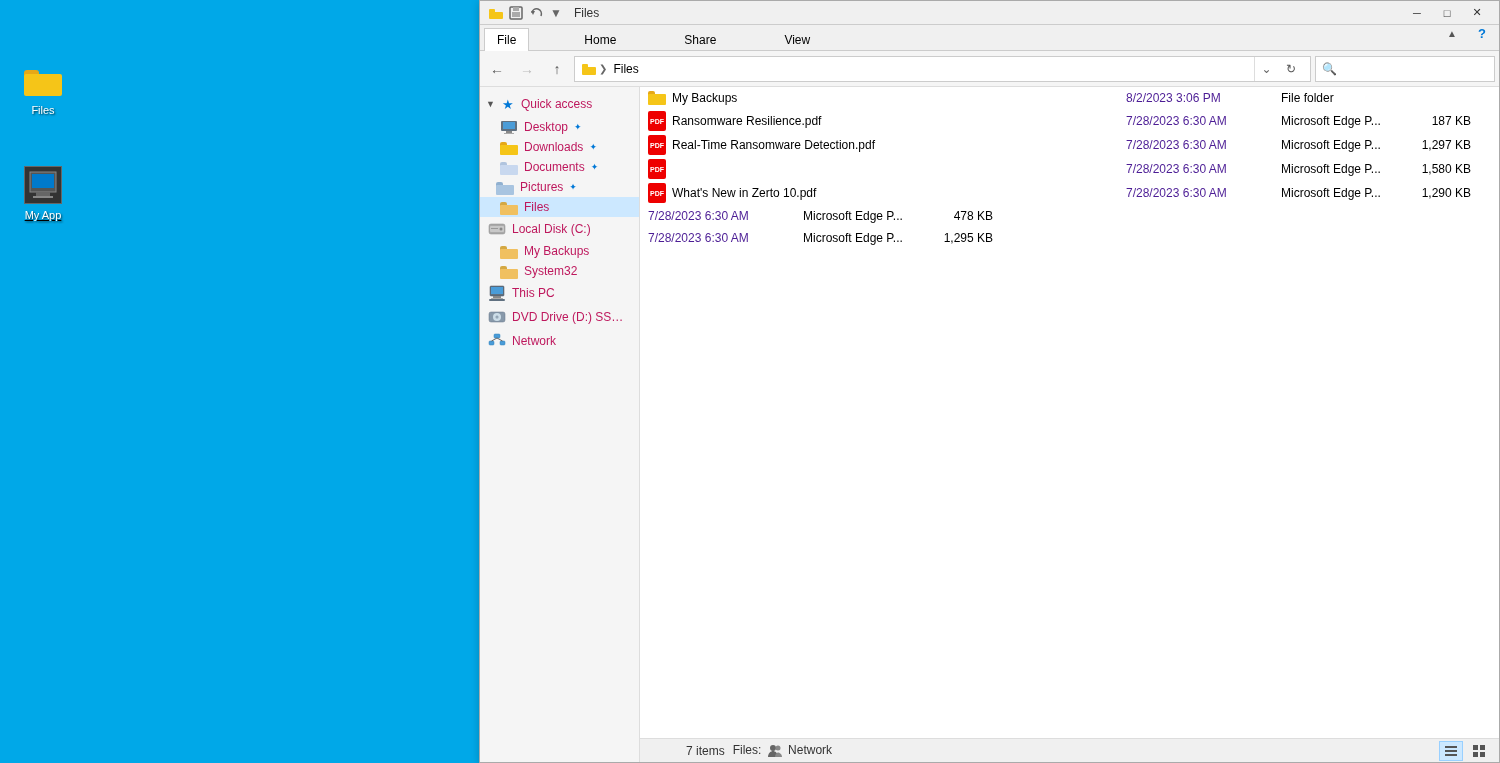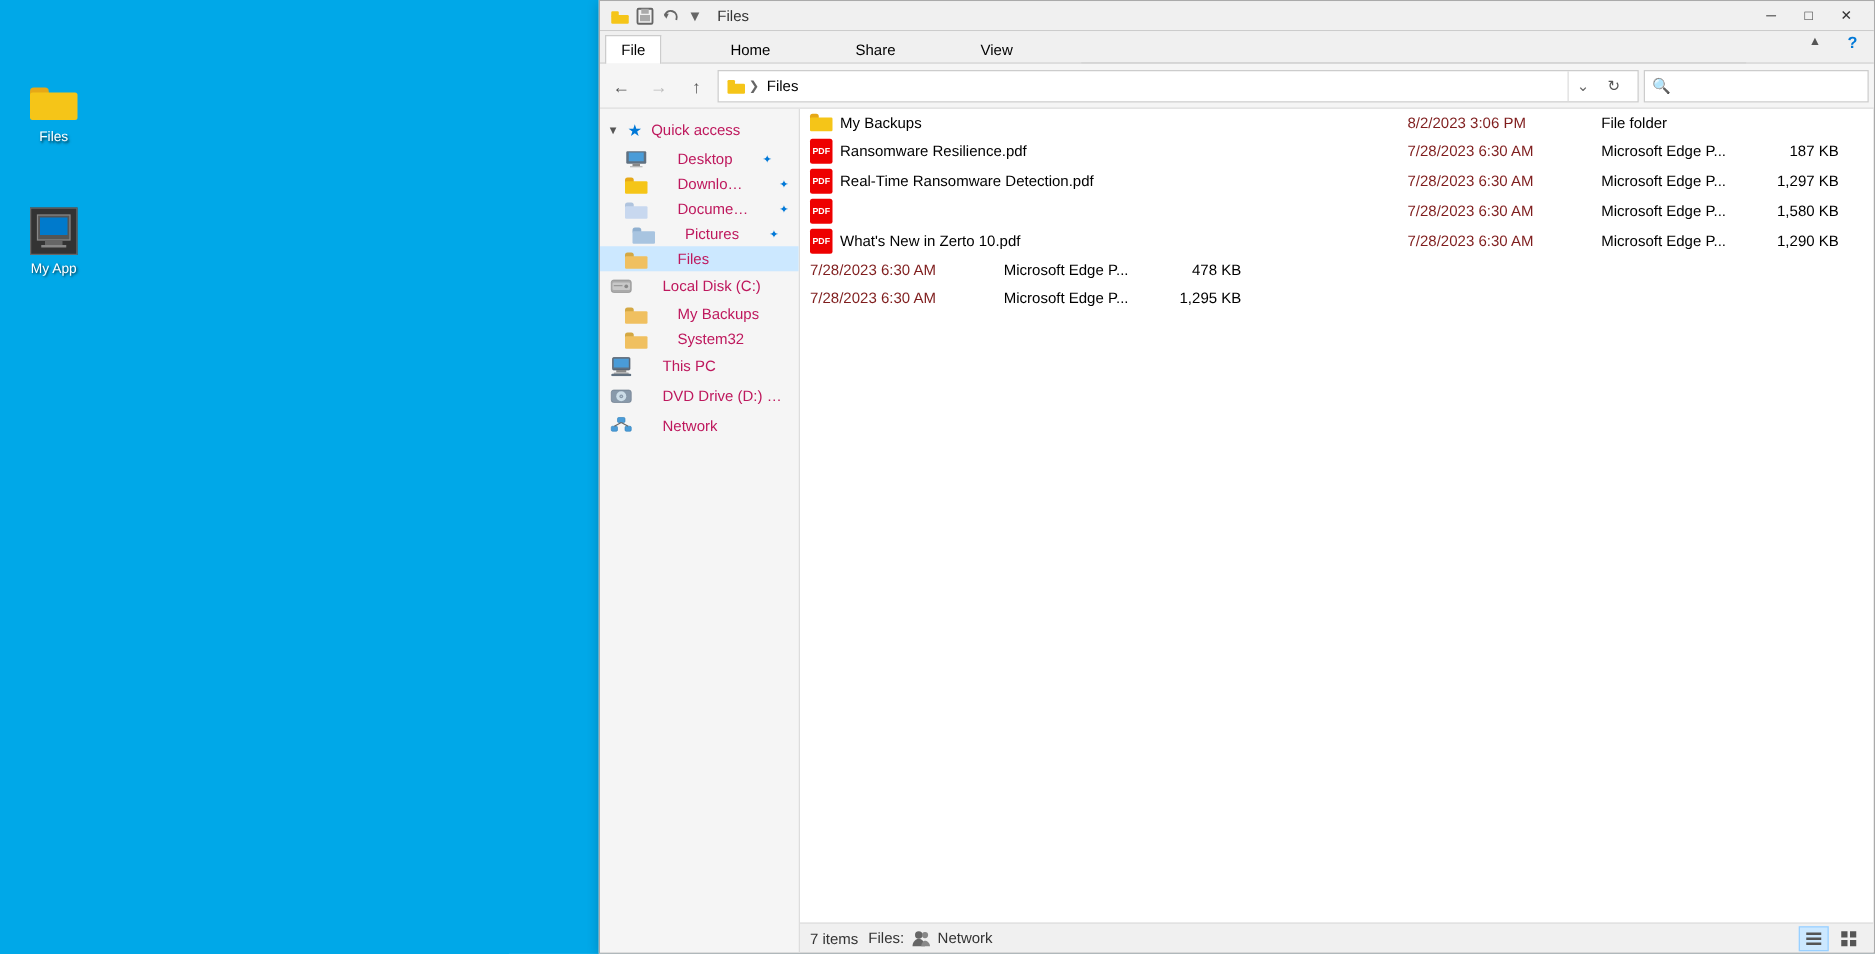--- a/index.html
+++ b/index.html
@@ -45,21 +45,21 @@
     .address-refresh { width: 26px; height: 26px; border: 1px solid transparent; background: transparent; cursor: pointer; display: flex; align-items: center; justify-content: center; color: #555; }
     .search-box { width: 180px; height: 26px; border: 1px solid #ccc; background: white; display: flex; align-items: center; padding: 0 6px; gap: 4px; }
     .search-box input { border: none; outline: none; flex: 1; font-size: 12px; background: transparent; }
     .search-icon-small { color: #888; font-size: 12px; }
 
     
     .main-content { flex: 1; display: flex; overflow: hidden; }
 
     
     .sidebar { width: 160px; background: #f5f5f5; border-right: 1px solid #ddd; overflow-y: auto; padding: 4px 0; flex-shrink: 0; }
-    .sidebar-item { display: flex; align-items: center; padding: 3px 8px; cursor: pointer; gap: 24px; white-space: nowrap; overflow: hidden; }
+    .sidebar-item { display: flex; align-items: center; padding: 3px 8px; cursor: pointer; gap: 6px; white-space: nowrap; overflow: hidden; }
     .sidebar-item.selected { background: #cce8ff; }
     .sidebar-section-header { display: flex; align-items: center; padding: 4px 6px; cursor: pointer; gap: 4px; font-weight: normal; }
     .sidebar-label { font-size: 12px; color: #be185d; overflow: hidden; text-overflow: ellipsis; }
     .pin-icon { font-size: 9px; color: #0078d7; }
 
     .si-folder-dl { width: 18px; height: 14px; position: relative; flex-shrink: 0; }
     .si-folder-dl::before { content: ''; position: absolute; top: 2px; left: 0; width: 7px; height: 4px; background: #e6a817; border-radius: 2px 2px 0 0; }
     .si-folder-dl::after { content: ''; position: absolute; top: 5px; left: 0; width: 18px; height: 10px; background: #f5c518; border-radius: 1px; }
 
     .si-folder-docs { width: 18px; height: 14px; position: relative; flex-shrink: 0; }
@@ -86,35 +86,35 @@
     .file-header { display: flex; align-items: center; background: #f5f5f5; border-bottom: 1px solid #ddd; height: 24px; padding: 0 8px; position: sticky; top: 0; }
     .col-name { flex: 1; font-size: 12px; color: #000; cursor: pointer; padding-left: 20px; display: flex; align-items: center; gap: 4px; }
     .col-date { width: 155px; font-size: 12px; color: #000; cursor: pointer; flex-shrink: 0; }
     .col-type { width: 130px; font-size: 12px; color: #000; cursor: pointer; flex-shrink: 0; }
     .col-size { width: 80px; font-size: 12px; color: #000; cursor: pointer; flex-shrink: 0; text-align: right; padding-right: 20px; }
     .sort-arrow { font-size: 9px; }
 
     .file-list { flex: 1; overflow-y: auto; }
     .file-row { display: flex; align-items: center; padding: 2px 8px; cursor: pointer; min-height: 22px; }
     .file-name-cell { flex: 1; display: flex; align-items: center; gap: 6px; font-size: 12px; }
-    .file-date-cell { width: 155px; font-size: 12px; color: #7f1d1d; flex-shrink: 0; }
+    .file-date-cell { width: 155px; font-size: 12px; color: #4c1d95; flex-shrink: 0; }
     .file-type-cell { width: 130px; font-size: 12px; color: #000; flex-shrink: 0; }
     .file-size-cell { width: 80px; font-size: 12px; color: #000; flex-shrink: 0; text-align: right; padding-right: 20px; }
 
     
     .pdf-icon { width: 18px; height: 20px; background: #e00; border-radius: 2px; display: flex; align-items: center; justify-content: center; font-size: 7px; color: white; font-weight: bold; flex-shrink: 0; }
 
     
     .folder-inline { width: 18px; height: 14px; position: relative; flex-shrink: 0; }
     .folder-inline::before { content: ''; position: absolute; top: 0; left: 0; width: 7px; height: 4px; background: #e6a817; border-radius: 2px 2px 0 0; }
     .folder-inline::after { content: ''; position: absolute; top: 3px; left: 0; width: 18px; height: 11px; background: #f5c518; border-radius: 1px; }
 
     
     .status-bar { height: 24px; background: #f0f0f0; border-top: 1px solid #ddd; display: flex; align-items: center; padding: 0 8px; justify-content: space-between; }
-    .status-left { font-size: 12px; color: #333; display: flex; align-items: center; gap: 8px; }
+    .status-left { font-size: 12px; color: #333; display: flex; align-items: center; gap: 8px; margin-left: 38px; }
     .status-right { display: flex; gap: 4px; }
     .view-btn { width: 24px; height: 20px; border: 1px solid transparent; background: transparent; cursor: pointer; display: flex; align-items: center; justify-content: center; font-size: 12px; }
     .view-btn.active { background: #cce8ff; border-color: #99d0ff; }
 
     
     ::-webkit-scrollbar { width: 12px; height: 12px; }
     ::-webkit-scrollbar-track { background: #f0f0f0; }
     ::-webkit-scrollbar-thumb { background: #c0c0c0; border: 2px solid #f0f0f0; }
   </style>
 </head>
@@ -122,21 +122,21 @@
 
 <div class="desktop">
 
   <div class="desktop-icon" style="left: 8px; top: 60px;">
     <div class="icon-img">
       <div class="folder-icon-yellow"></div>
     </div>
     <span class="icon-label">Files</span>
   </div>
 
-  <div class="desktop-icon" style="left: 8px; top: 165px;">
+  <div class="desktop-icon" style="left: 8px; top: 165px; text-decoration: underline;">
     <div class="icon-img">
       <div class="myapp-icon">
         <svg width="30" height="30" viewBox="0 0 30 30">
           <rect x="2" y="2" width="26" height="20" fill="#555" stroke="#888" stroke-width="1"></rect>
           <rect x="4" y="4" width="22" height="14" fill="#007acc"></rect>
           <rect x="8" y="22" width="14" height="4" fill="#666"></rect>
           <rect x="5" y="26" width="20" height="2" fill="#888"></rect>
         </svg>
       </div>
     </div>
@@ -233,21 +233,21 @@
           <span class="sidebar-label">Downloads</span>
           <span class="pin-icon">✦</span>
         </div>
 
         <div class="sidebar-item" style="padding-left: 20px;">
           <div class="si-folder-docs"></div>
           <span class="sidebar-label">Documents</span>
           <span class="pin-icon">✦</span>
         </div>
 
-        <div class="sidebar-item" style="padding-left: 26px;">
+        <div class="sidebar-item" style="padding-left: 16px;">
           <div class="si-folder-pics"></div>
           <span class="sidebar-label">Pictures</span>
           <span class="pin-icon">✦</span>
         </div>
 
         <div class="sidebar-item selected" style="padding-left: 20px;">
           <div class="si-folder-plain"></div>
           <span class="sidebar-label">Files</span>
         </div>
 

